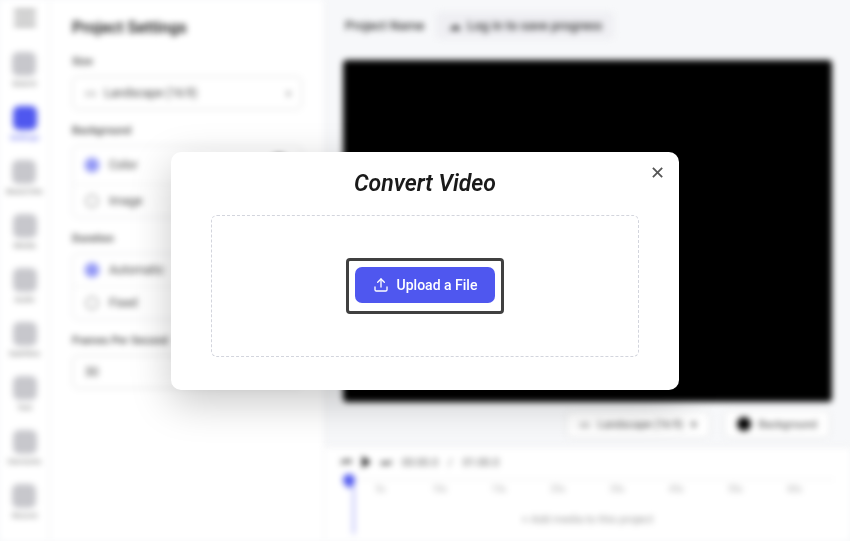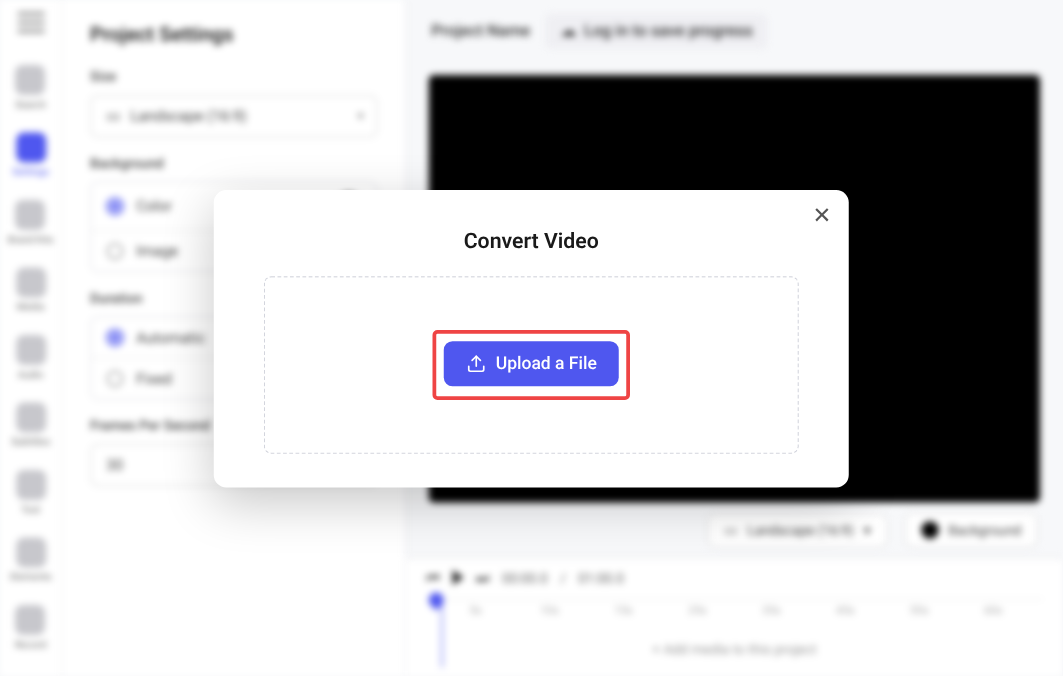--- a/index.html
+++ b/index.html
@@ -52,23 +52,23 @@
 .tl-ruler{ position:relative; height:20px; margin-top:10px; border-top:1px solid #eee;}
 .tl-ruler span{ position:absolute; top:4px; font-size:9px; color:#aaa; transform:translateX(-50%);}
 .playhead{ position:absolute; left:2px; top:-6px; width:12px; height:12px; background:#4f57ef; border-radius:50% 50% 50% 0; transform:rotate(-45deg);}
 .playhead:after{content:"";position:absolute;left:50%;top:100%;width:1px;height:50px;background:#4f57ef;transform:rotate(45deg);transform-origin:top;}
 .add-media{ text-align:center; font-size:11px; color:#999; margin-top:14px;}
 
 
 .overlay { position:absolute; inset:0; display:flex; align-items:center; justify-content:center; }
 .modal { width: 508px; height: 238px; background:#fff; border-radius:10px; box-shadow:0 12px 40px rgba(0,0,0,.22); position:relative; padding:18px 20px 22px; }
 .modal-close { position:absolute; top:12px; right:14px; font-size:18px; color:#555; cursor:pointer; background:none; border:none; line-height:1;}
-.modal h3{ text-align:center; font-size:17px; font-weight:600; color:#1a1a1a; margin-top:13px;}
+.modal h3{ text-align:center; font-size:23px; font-weight:600; color:#1a1a1a; margin-top:0;font-style:italic;}
 .dropzone{ margin:18px auto 0; width:428px; height:142px; border:1px dashed #d3d5dd; border-radius:6px; display:flex; align-items:center; justify-content:center;}
-.highlight{ border:3px solid #ef4444; border-radius:4px; padding:6px 6px 8px; display:flex; flex-direction:column; align-items:center;}
+.highlight{ border:3px solid #404040; border-radius:4px; padding:6px 6px 8px; display:flex; flex-direction:column; align-items:center;}
 .upload-btn{ background:#4f57ef; color:#fff; border:none; border-radius:7px; padding:10px 18px; font-size:14px; font-weight:500; display:flex; align-items:center; gap:8px; cursor:pointer;}
 .upload-icon{ width:16px; height:16px; }
 .hint{ font-size:11px; color:#888; text-align:center; margin-top:8px; line-height:1.4;}
 .hint a{ color:#4f57ef; text-decoration:underline; }
 </style>
 </head>
 <body>
 
 <div class="background">
   <div class="rail">

